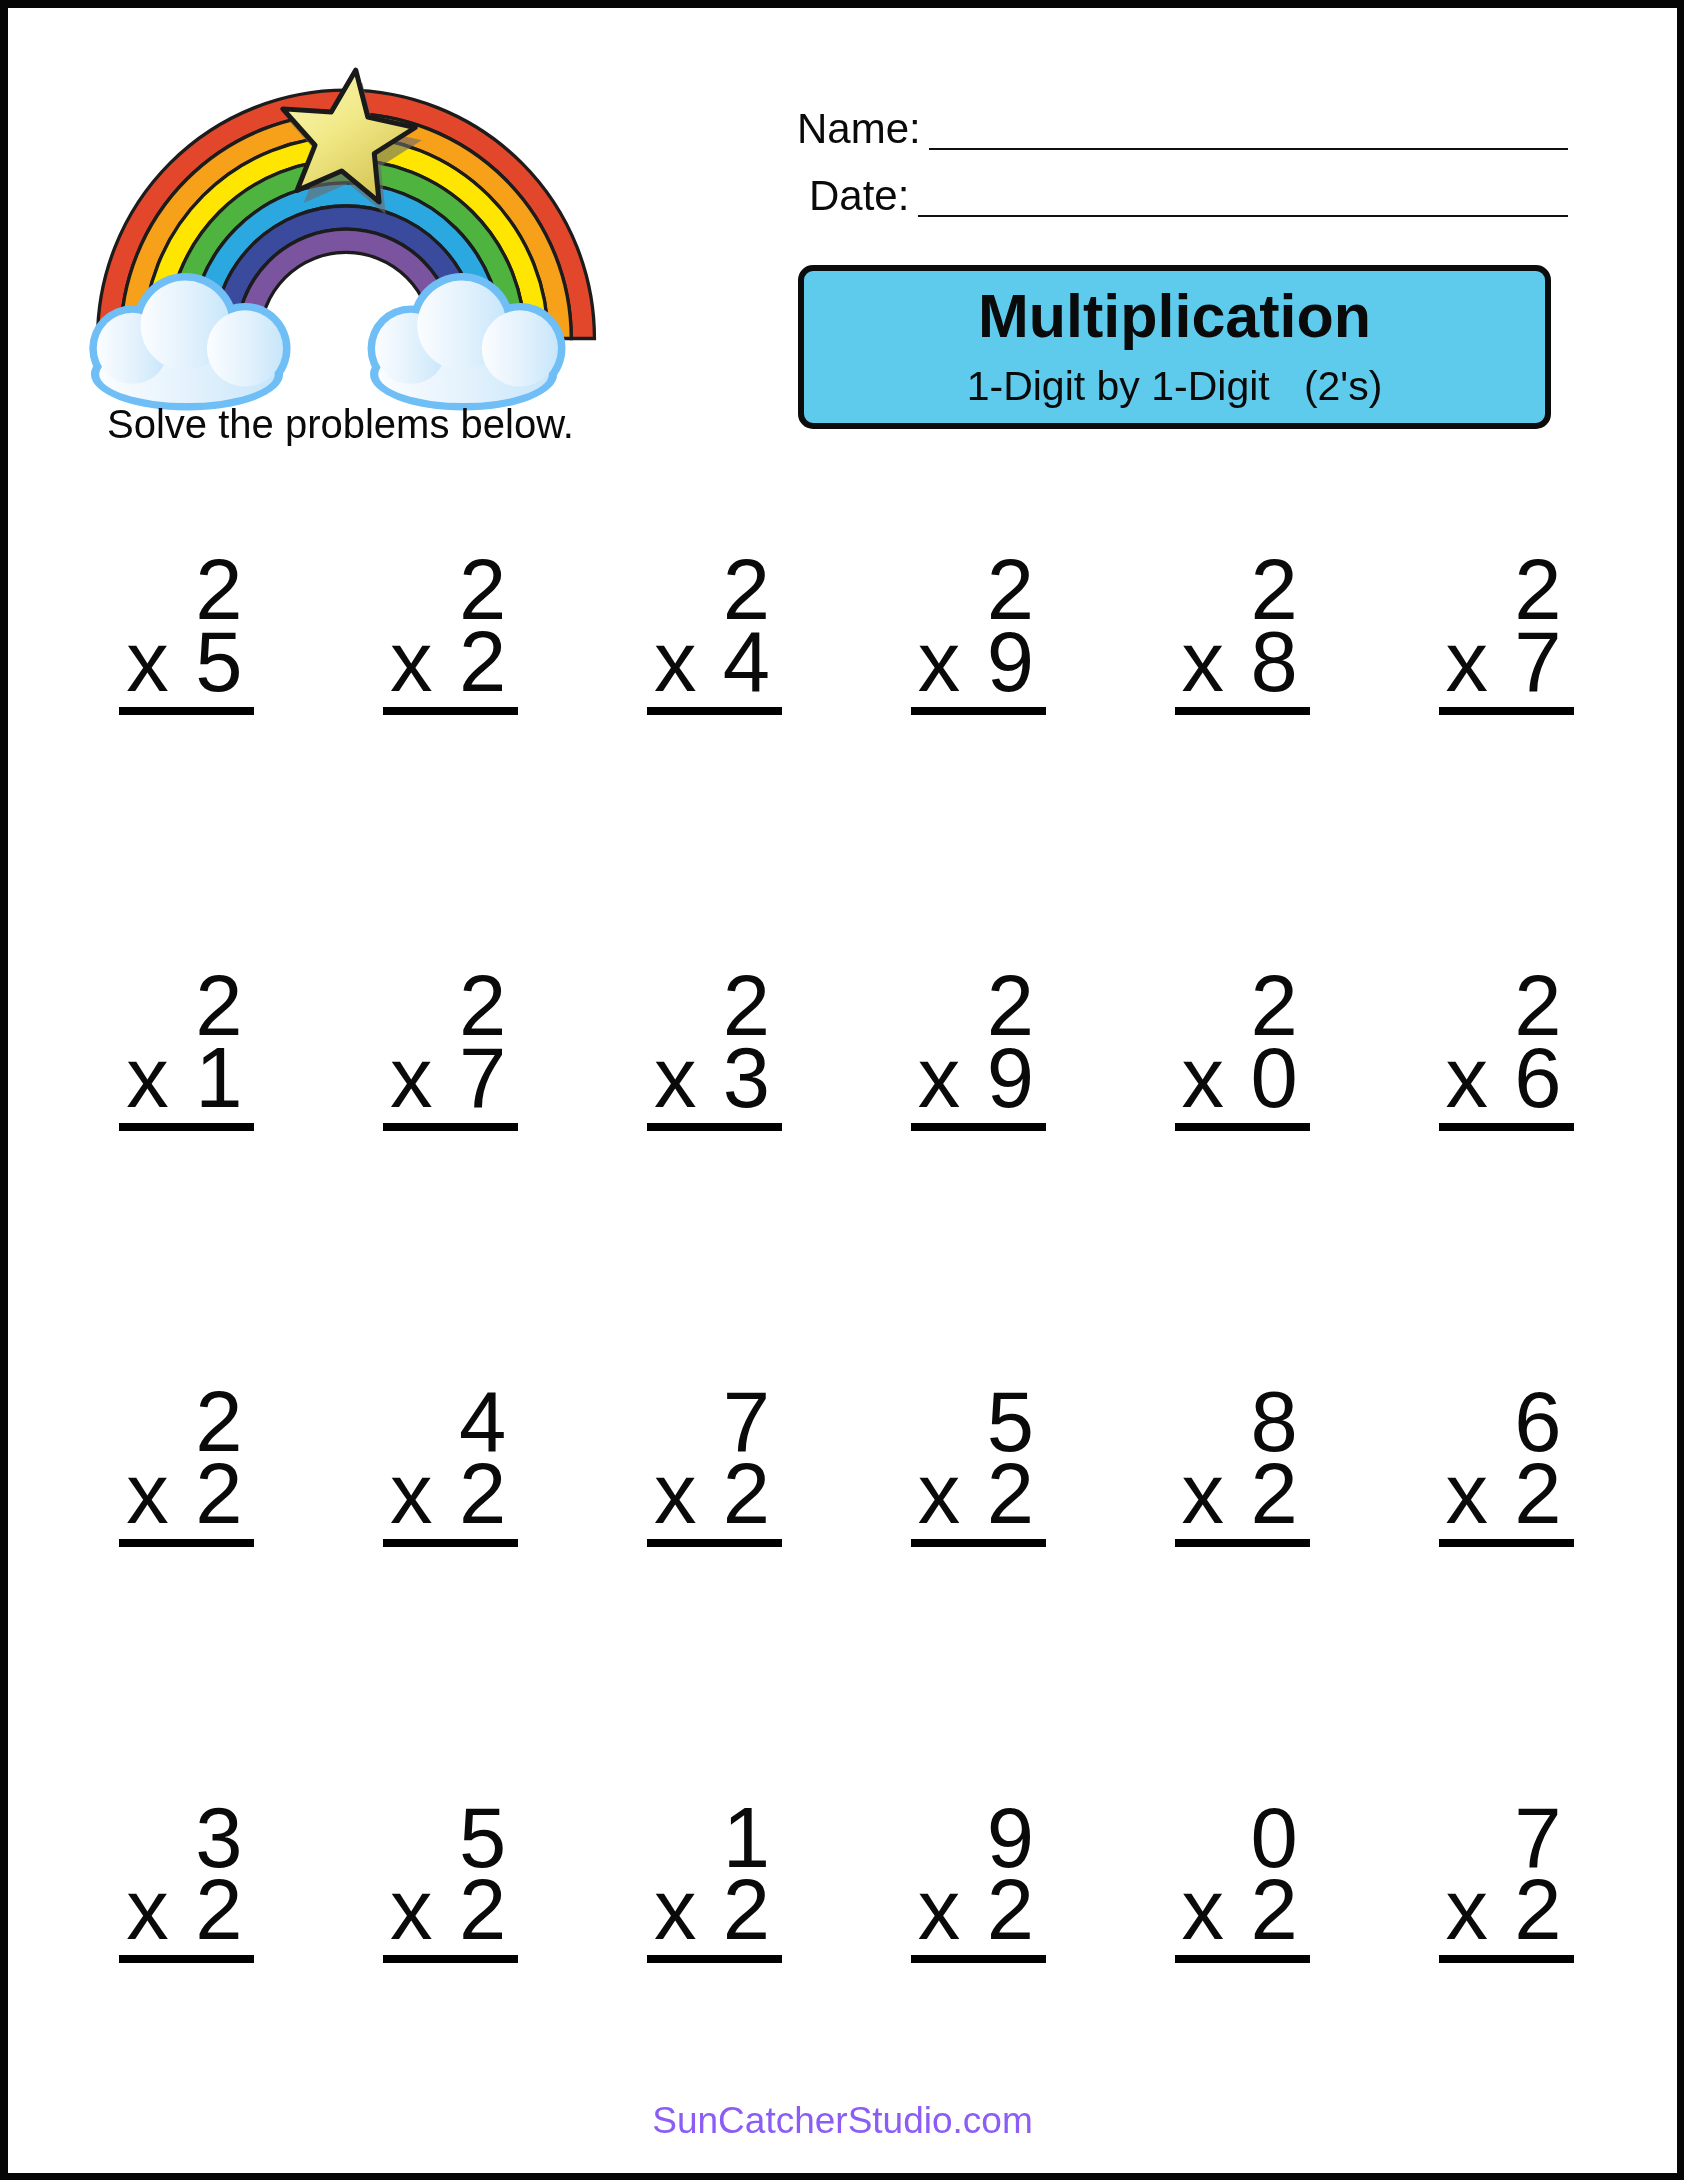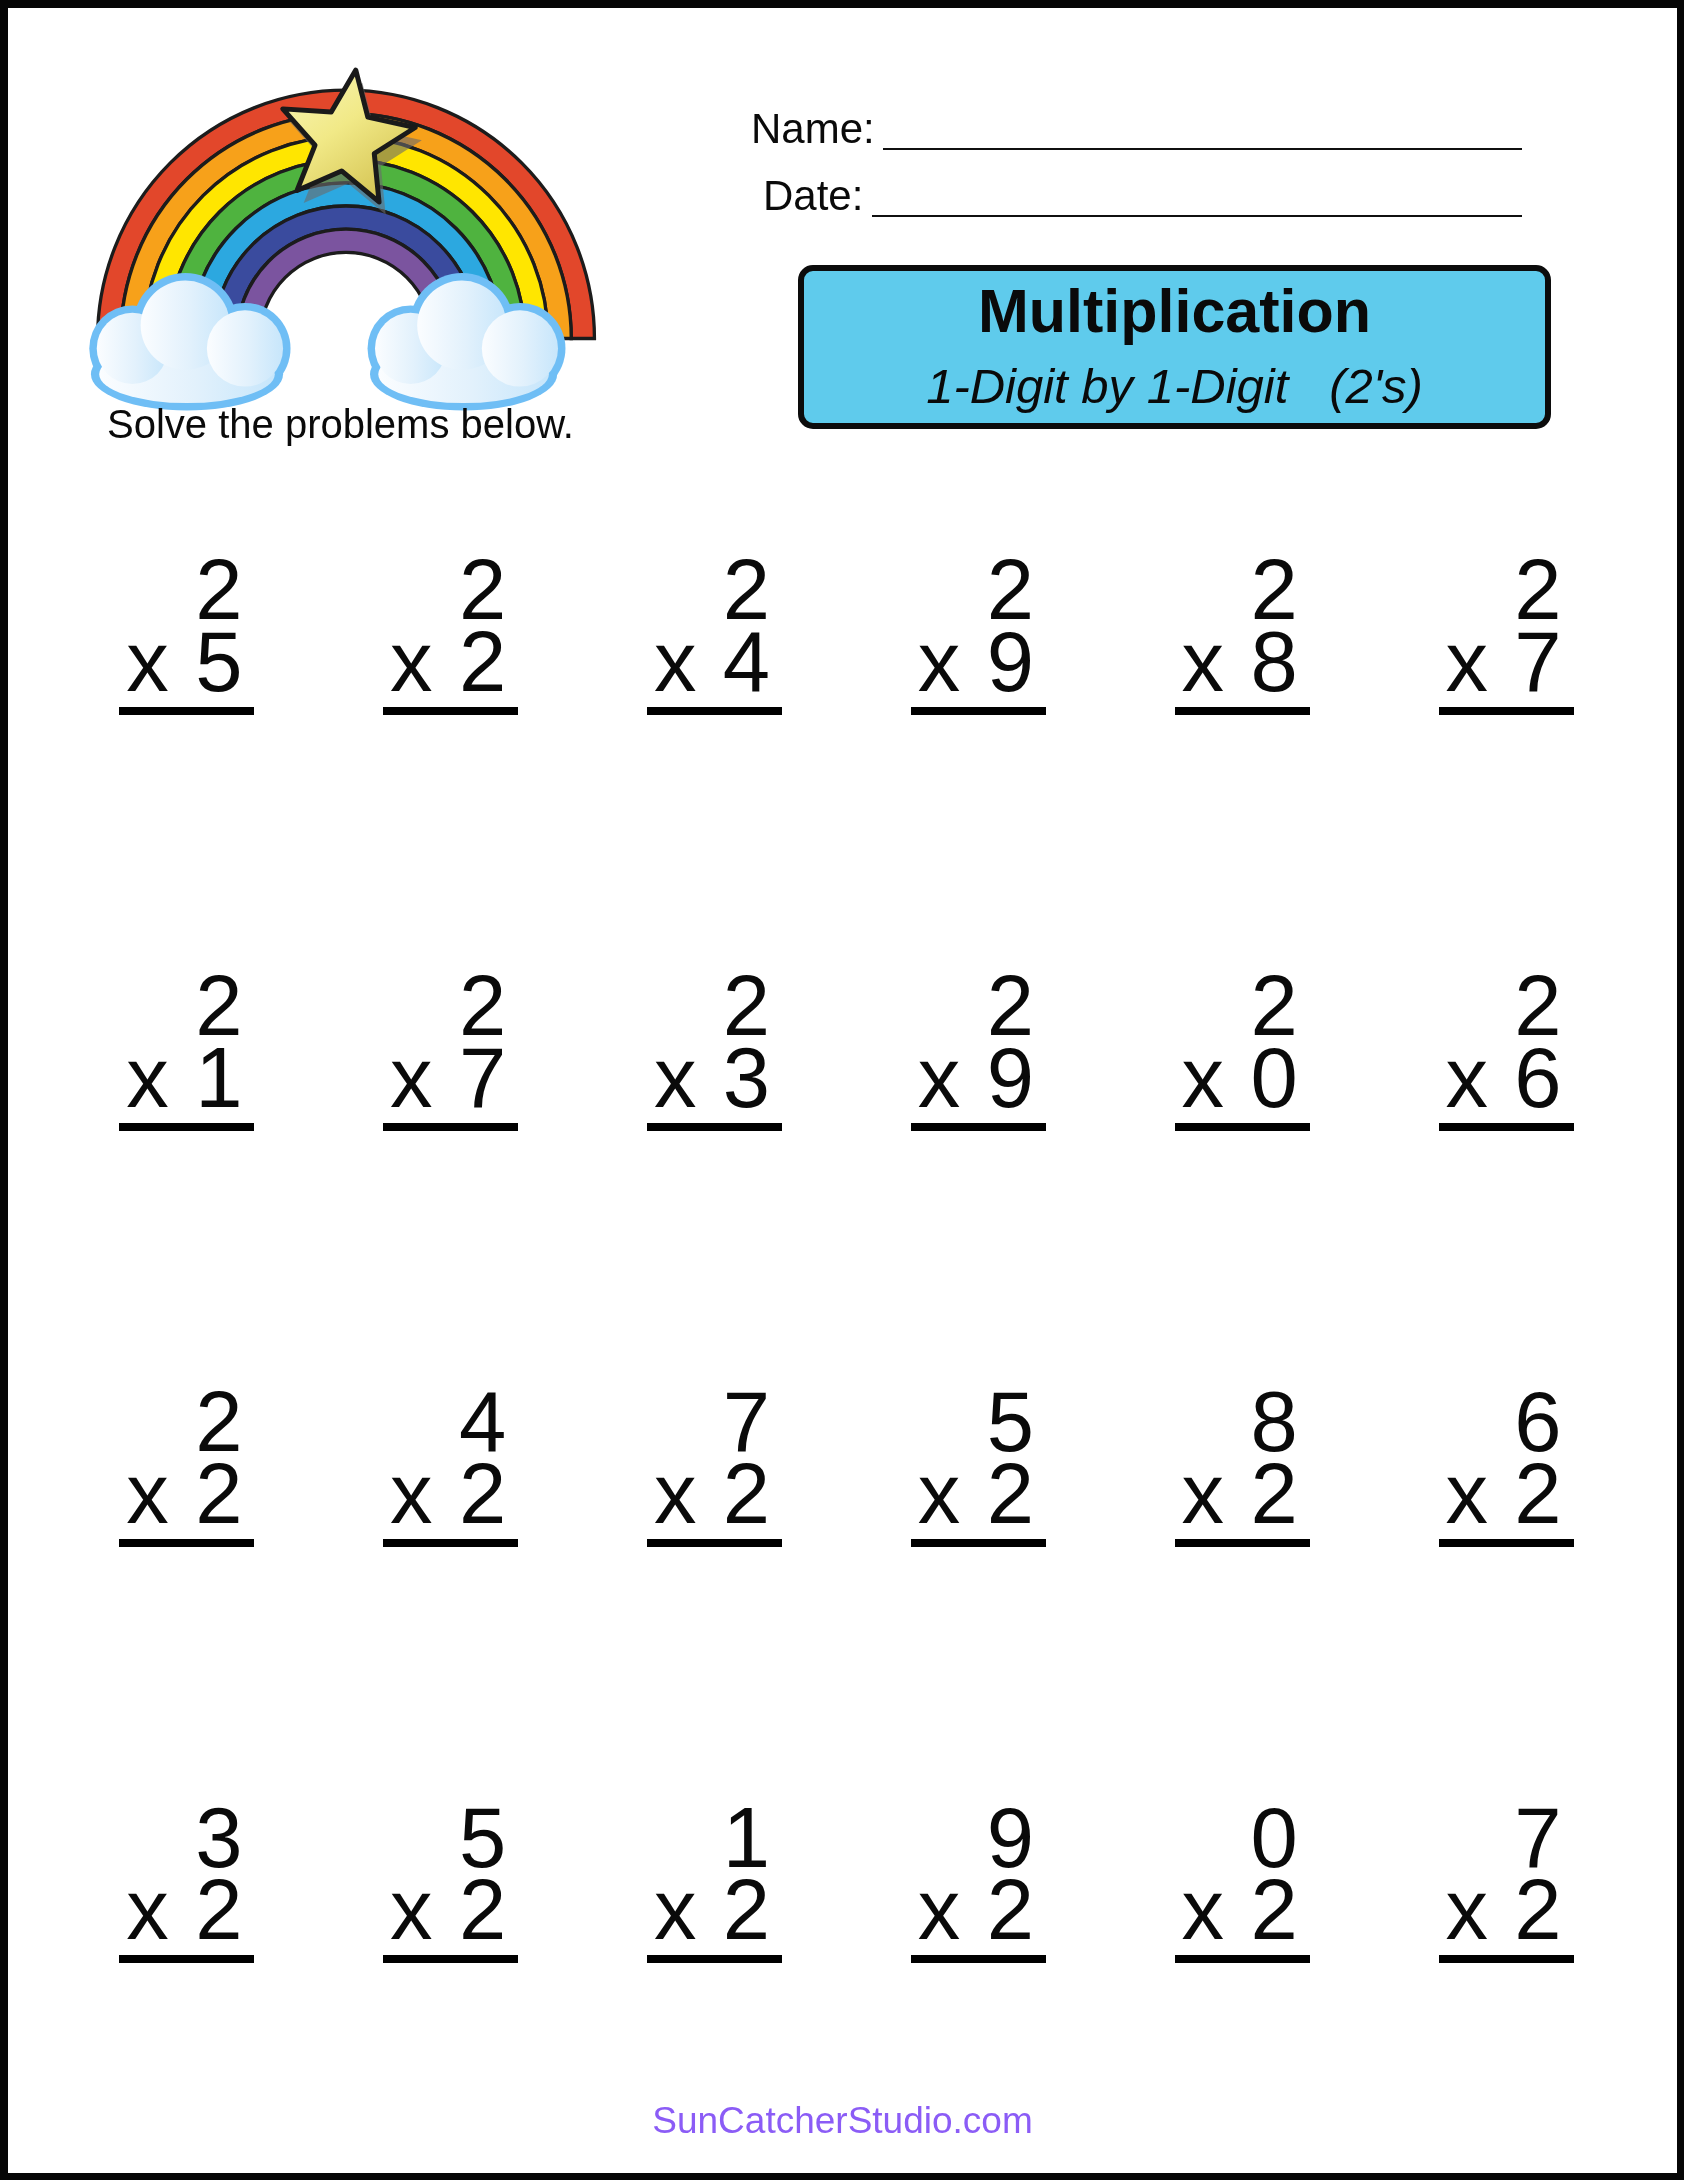--- a/index.html
+++ b/index.html
@@ -8,35 +8,35 @@
     width:1685px;height:2181px;
     box-sizing:border-box;
     background:#ffffff;
     border:8.5px solid #060606;
     font-family:"Liberation Sans", sans-serif;
     color:#0a0a0a;
     overflow:hidden;
   }
   
   .rainbow-wrap{position:absolute;left:73px;top:48px;width:530px;height:358px;}
-  .fields{position:absolute;left:743px;top:94px;width:771px;}
+  .fields{position:absolute;left:789px;top:94px;width:771px;}
   .field-row{display:flex;align-items:flex-end;height:48px;}
   .field-row + .field-row{margin-top:19px;}
   .field-row .lbl{font-size:42px;line-height:1;}
   .field-row.date-row .lbl{margin-left:12px;}
   .write-line{flex:1;border-bottom:2.6px solid #101010;margin-left:8.5px;height:41px;}
   .title-box{
     position:absolute;left:790px;top:257px;width:753px;height:164px;
     box-sizing:border-box;
     background:#5FCBEC;
     border:6.8px solid #0c0c0c;border-radius:15px;
     display:flex;flex-direction:column;align-items:center;justify-content:center;
   }
   .title-box .big{font-size:61px;font-weight:bold;line-height:1.02;letter-spacing:0;}
-  .title-box .sub{font-size:49px;line-height:1.1;margin-top:17px;white-space:pre;font-style:italic;}
+  .title-box .sub{font-size:41px;line-height:1.1;margin-top:17px;white-space:pre;}
   .instruction{position:absolute;left:99px;top:394px;font-size:40px;}
   
   .grid{
     position:absolute;left:47px;top:511px;width:1583px;
     display:grid;grid-template-columns:repeat(6,1fr);grid-auto-rows:416px;
   }
   .cell{display:flex;justify-content:center;padding-top:36px;box-sizing:border-box;}
   .prob{width:135px;display:flex;flex-direction:column;}
   .p-top{font-size:85px;line-height:70px;text-align:right;padding-right:12px;}
   .p-bot{font-size:85px;line-height:70px;display:flex;justify-content:space-between;

